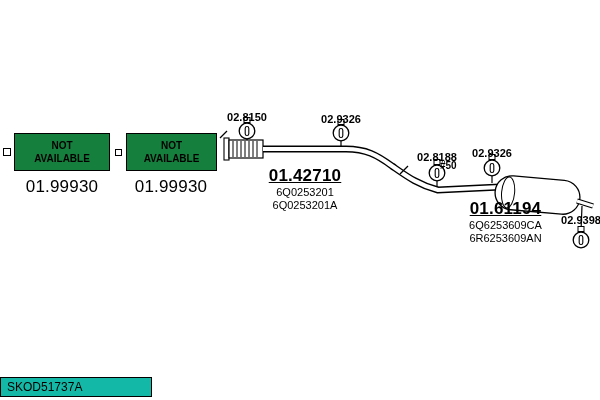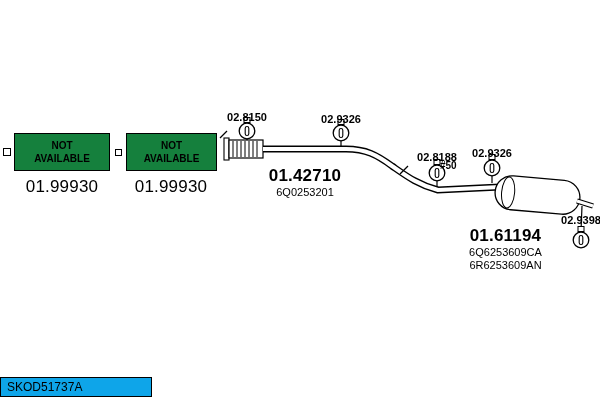--- a/index.html
+++ b/index.html
@@ -9,25 +9,25 @@
   .abs { position:absolute; }
   .na-box {
     border:1px solid #000; background:#15803d;
     display:flex; flex-direction:column; align-items:center; justify-content:center;
     font-weight:bold; font-size:10px; line-height:1.35; text-align:center;
   }
   .connector-sq { border:1px solid #000; background:#fff; }
   .price-num { font-size:17px; font-weight:normal; text-align:center; letter-spacing:0.2px; }
   .mount-label { font-size:11px; font-weight:bold; text-align:center; width:46px; }
   .assy-block { text-align:center; }
-  .assy-num { font-size:17px; font-weight:bold; letter-spacing:0.2px; }
+  .assy-num { font-size:17px; font-weight:bold; letter-spacing:0.2px;text-decoration:underline; }
   .oe-line { font-size:11px; line-height:1.2; }
   .dia-label { font-size:10px; font-weight:bold; }
   .footer-box {
-    border:1px solid #000; background:#0ea5e9;
+    border:1px solid #000; background:#14b8a6;
     display:flex; align-items:center; padding-left:6px;
     font-size:12px;
   }
 </style>
 </head>
 <body>
 
 <div class="canvas">
 
   <svg class="abs" style="left:0; top:0;" width="600" height="400" viewBox="0 0 600 400">
@@ -108,23 +108,24 @@
   <div class="abs mount-label" style="left:318px; top:113px;">02.9326</div>
   <div class="abs mount-label" style="left:414px; top:151px;">02.8188</div>
   <div class="abs mount-label" style="left:469px; top:147px;">02.9326</div>
   <div class="abs mount-label" style="left:558px; top:214px;">02.9398</div>
 
   <div class="abs dia-label" style="left:396px; top:160px;padding-left:44px;">#50</div>
 
   <div class="abs assy-block" style="left:250px; top:166px; width:110px;">
     <div class="assy-num">01.42710</div>
     <div class="oe-line">6Q0253201</div>
+    <div class="oe-line">6Q0253201A</div>
   </div>
 
-  <div class="abs assy-block" style="left:448px; top:226px; width:115px;">
+  <div class="abs assy-block" style="left:448px; top:199px; width:115px;">
     <div class="assy-num">01.61194</div>
     <div class="oe-line">6Q6253609CA</div>
     <div class="oe-line">6R6253609AN</div>
   </div>
 
   <div class="abs footer-box" style="left:0px; top:377px; width:152px; height:20px;">
     <span>SKOD51737A</span>
   </div>
 
 </div>

